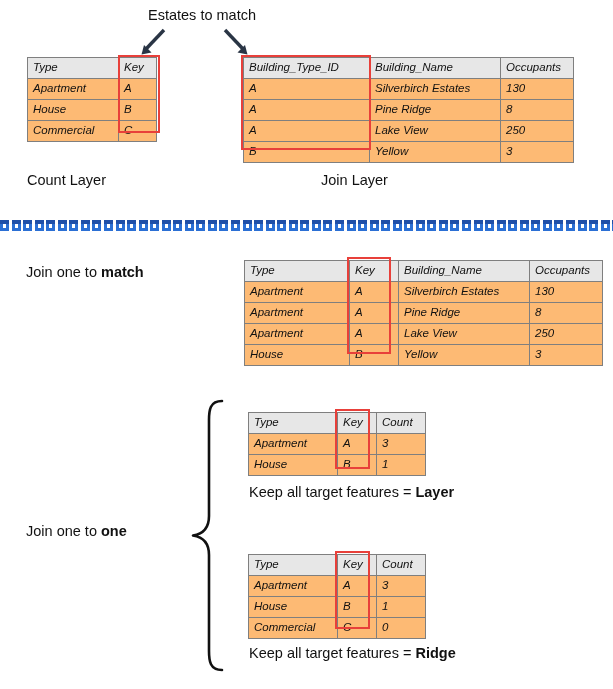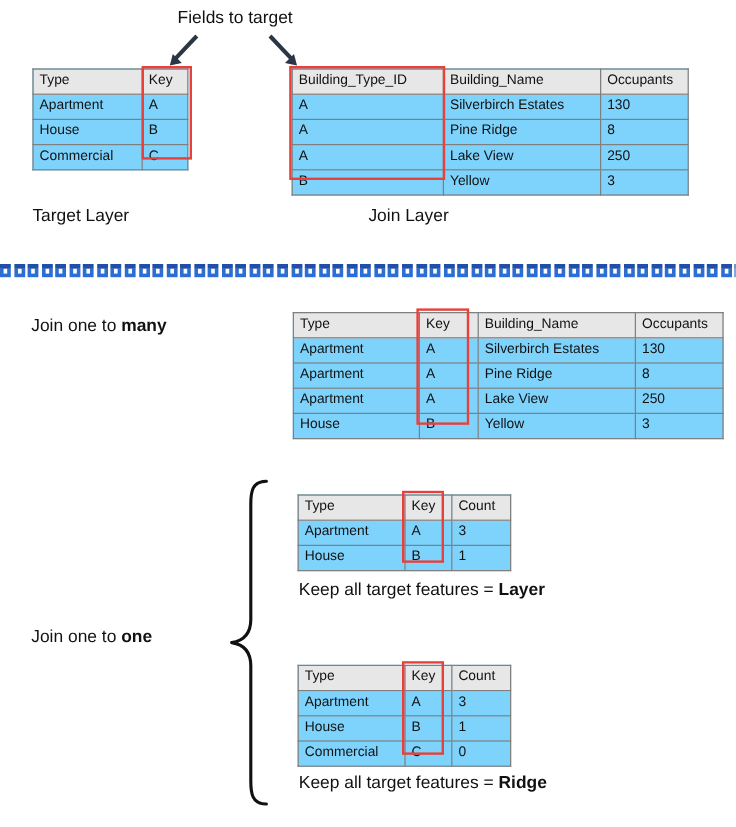--- a/index.html
+++ b/index.html
@@ -7,23 +7,24 @@
     width:613px;height:689px;position:relative;overflow:hidden;
     font-family:"Liberation Sans","DejaVu Sans",sans-serif;
     color:#111111;
     -webkit-font-smoothing:antialiased;
   }
   .abs{position:absolute;}
 
   
   table.tbl{
     border-collapse:collapse;
-    background:#7dd3fc;
+    background:#fdba74;
     font-size:11.5px;
     line-height:1;
+    font-style:italic;
   }
   table.tbl th,table.tbl td{
     border:1px solid #7f7f7f;
     padding:3px 5px 4px 5px;
     text-align:left;
     font-weight:normal;
     white-space:nowrap;
     vertical-align:middle;
     height:13px;
   }
@@ -56,21 +57,21 @@
   }
   #divider .dash .notch{
     position:absolute;left:3px;top:4px;width:3px;height:4px;background:#ffffff;
   }
 
   svg{display:block;overflow:visible;}
 </style>
 </head>
 <body>
 
-<div class="abs lbl-big" style="left:148px;top:7px;">Fields to target</div>
+<div class="abs lbl-big" style="left:148px;top:7px;">Estates to match</div>
 
 <div class="abs" style="left:138px;top:28px;">
   <svg width="30" height="28" viewBox="0 0 30 28">
     <g stroke="#2a3545" stroke-width="3.4" fill="none" stroke-linecap="butt">
       <line x1="26" y1="2" x2="8" y2="21"></line>
     </g>
     <polygon points="3.5,26.5 13.5,24.5 6.0,17.0" fill="#2a3545"></polygon>
   </svg>
 </div>
 
@@ -137,22 +138,22 @@
       <tr>
         <td>B</td>
         <td>Yellow</td>
         <td>3</td>
       </tr>
     </tbody>
   </table>
   <div class="redbox" style="left:-2px;top:-2px;width:130px;height:95px;"></div>
 </div>
 
-<div class="abs lbl-big" style="left:27px;top:172px;">Target Layer</div>
-<div class="abs lbl-big" style="left:307px;top:172px;">Join Layer</div>
+<div class="abs lbl-big" style="left:27px;top:172px;">Count Layer</div>
+<div class="abs lbl-big" style="left:321px;top:172px;">Join Layer</div>
 
 <div class="abs" id="divider">
     <div class="dash" style="left: 0px;">
       <div class="body" style="background: rgb(43, 111, 212);"></div>
       <div class="bar" style="background: rgb(31, 79, 168);"></div>
       <div class="notch"></div>
     </div>
     <div class="dash" style="left: 11.55px;">
       <div class="body" style="background: rgb(43, 111, 212);"></div>
       <div class="bar" style="background: rgb(31, 79, 168);"></div>
@@ -413,21 +414,21 @@
       <div class="bar" style="background: rgb(31, 79, 168);"></div>
       <div class="notch"></div>
     </div>
     <div class="dash" style="left: 612.15px;">
       <div class="body" style="background: rgb(43, 111, 212);"></div>
       <div class="bar" style="background: rgb(31, 79, 168);"></div>
     </div>
   </div>
 
 <div class="abs lbl-big" style="left:26px;top:264px;">
-  <span>Join one to </span><span class="b">many</span>
+  <span>Join one to </span><span class="b">match</span>
 </div>
 
 <div class="abs" style="left:244px;top:260px;">
   <table class="tbl">
     <thead>
       <tr>
         <th style="width:94px;">Type</th>
         <th style="width:38px;">Key</th>
         <th style="width:120px;">Building_Name</th>
         <th style="width:62px;">Occupants</th>

